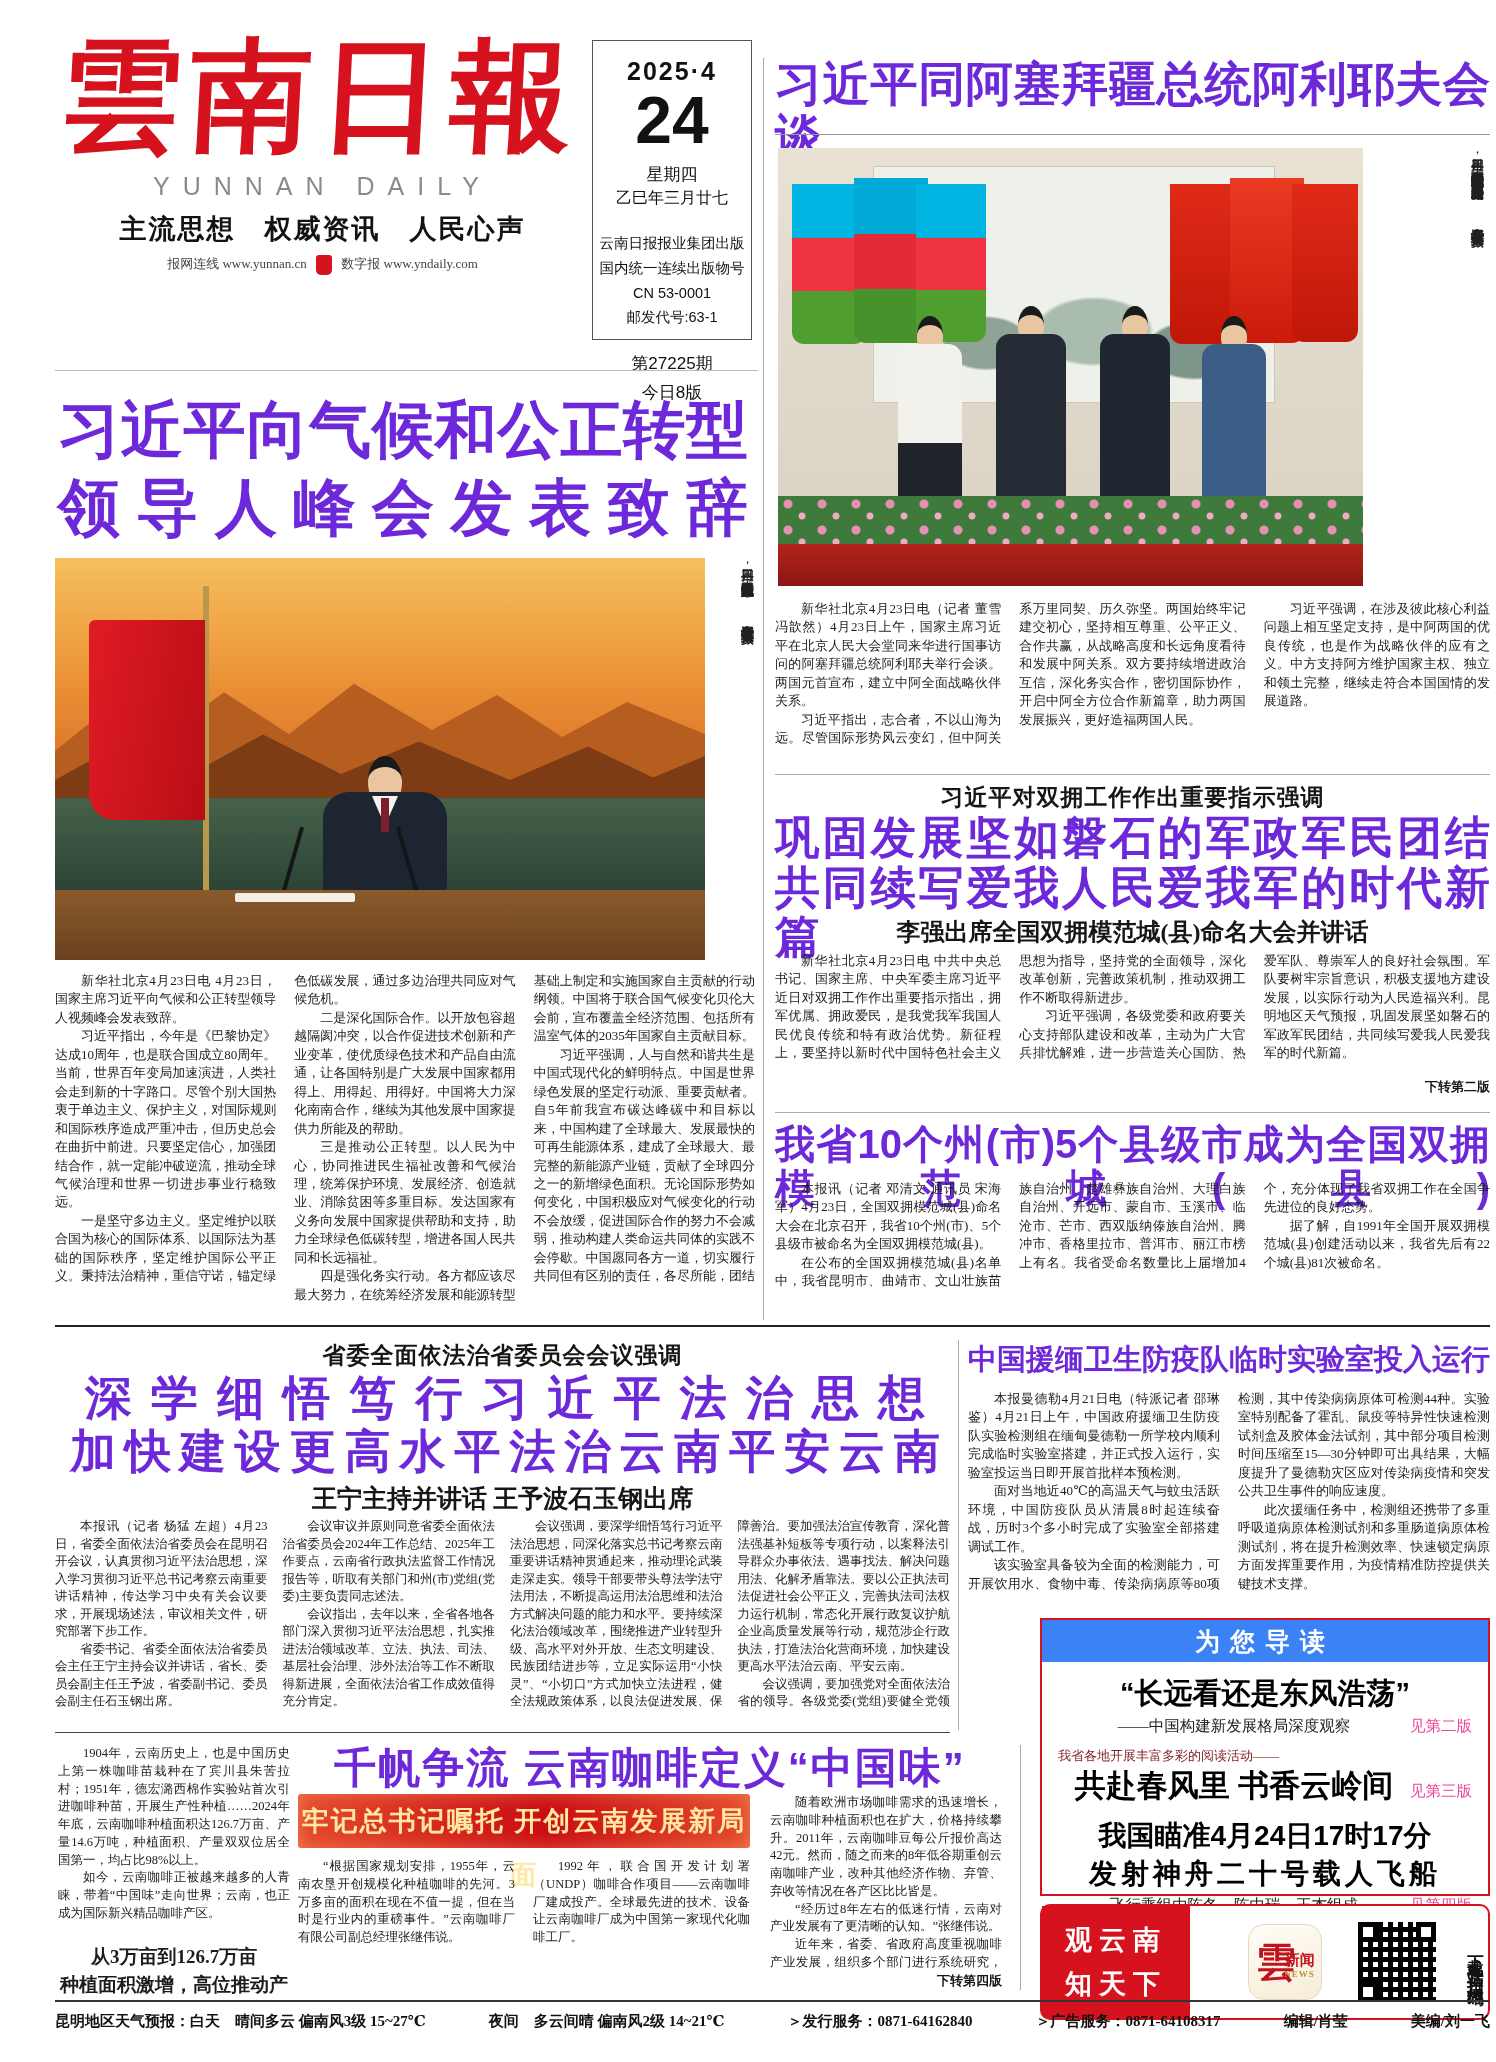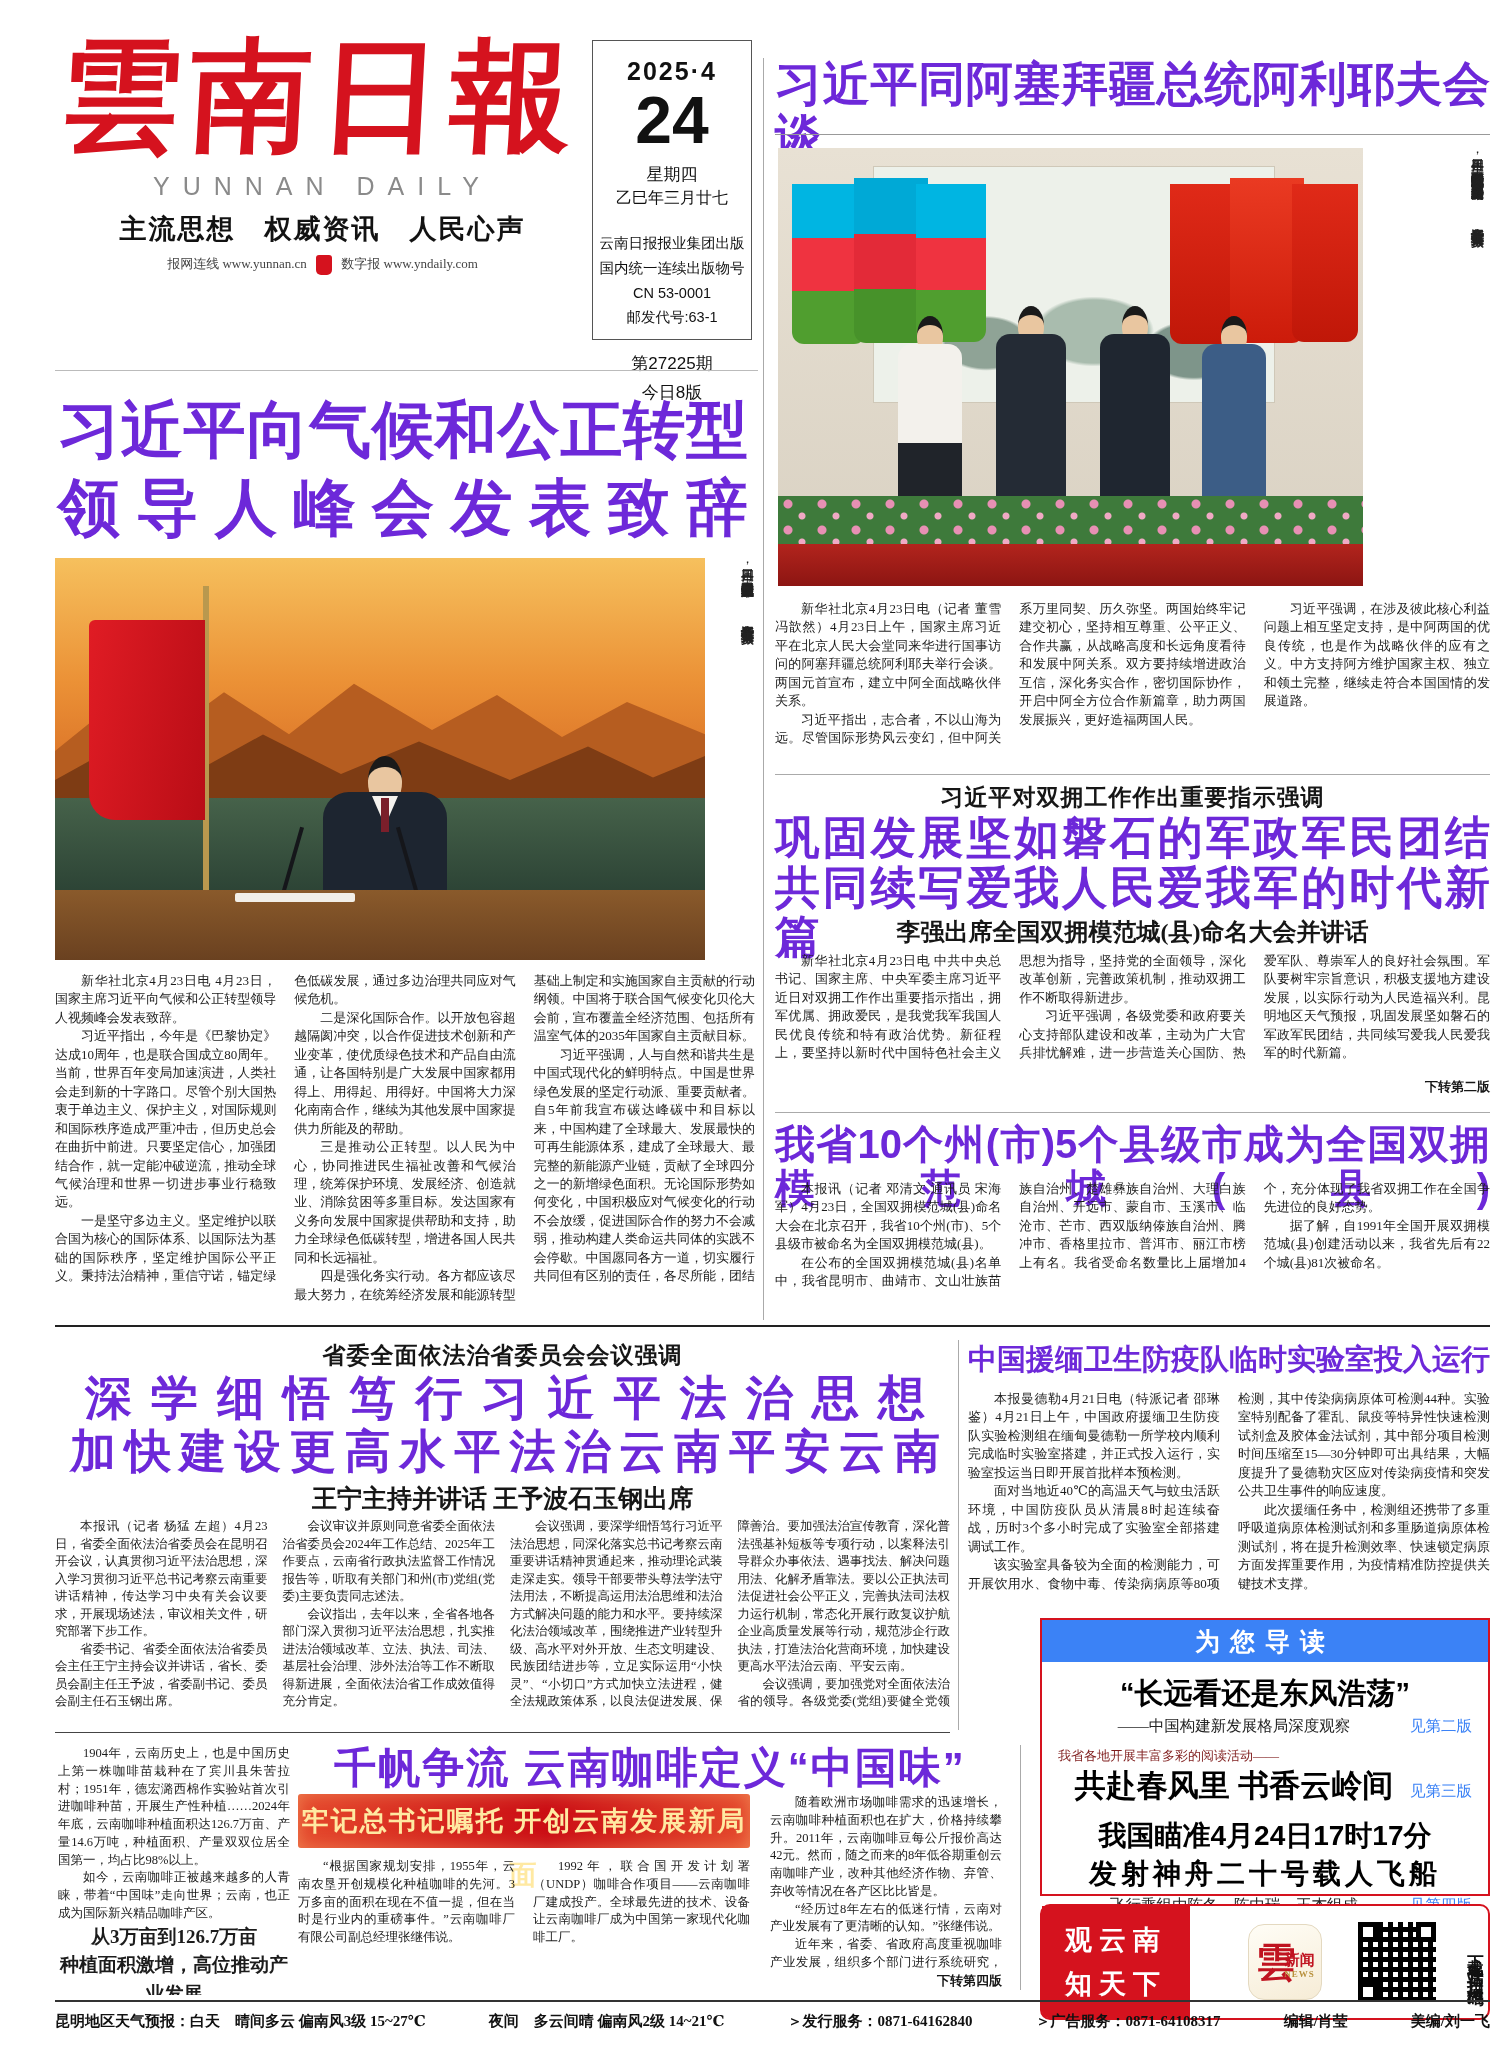--- a/index.html
+++ b/index.html
@@ -41,21 +41,21 @@
   .person{position:absolute;}
   .person .head{position:absolute;left:50%;transform:translateX(-50%);top:0;width:26px;height:30px;border-radius:50% 50% 45% 45%;background:#e9c6a0;border-top:9px solid #1a1a1a;}
   .person .torso{position:absolute;left:0;right:0;top:28px;bottom:0;border-radius:14px 14px 0 0;}
   
   #daodu{border:2px solid #d5121e;background:#fff;box-sizing:border-box;}
   #daodu-header{background:#3b82f6;color:#fff;font-size:25px;font-weight:bold;letter-spacing:10px;
                 text-align:center;line-height:42px;height:42px;font-family:"Liberation Sans","DejaVu Sans",sans-serif;}
   .dd-title{font-weight:900;text-align:center;font-family:"Liberation Sans","DejaVu Sans",sans-serif;color:#000;}
   .dd-row{display:flex;align-items:baseline;padding:0 16px;}
   .dd-sub{flex:1;text-align:center;font-size:15.5px;color:#222;}
-  .dd-page{font-size:15.5px;color:#3b82f6;white-space:nowrap;}
+  .dd-page{font-size:15.5px;color:#ec4899;white-space:nowrap;}
   
   #promo{border:2px solid #d5121e;border-radius:10px;display:flex;align-items:center;box-sizing:border-box;background:#fff;}
   #promo-red{background:#d5121e;color:#fff;font-weight:900;font-size:27px;letter-spacing:7px;
              font-family:"Liberation Sans","DejaVu Sans",sans-serif;width:152px;align-self:stretch;
              display:flex;flex-direction:column;justify-content:center;align-items:center;gap:8px;border-radius:0 0 0 6px;}
   #app-icon{width:74px;height:74px;border-radius:16px;background:linear-gradient(160deg,#fffdf6,#f6ecd6);
             border:1px solid #e4d9c0;position:relative;margin-left:58px;}
   #app-char{position:absolute;left:7px;top:10px;font-size:40px;font-weight:bold;color:#c01320;font-family:"Liberation Serif",serif;}
   #app-label{position:absolute;right:6px;top:26px;font-size:15px;font-weight:bold;color:#c01320;}
   #app-sub{position:absolute;right:6px;top:44px;font-size:9px;letter-spacing:1px;color:#b8913d;font-weight:bold;}
@@ -63,21 +63,21 @@
       repeating-linear-gradient(0deg,#000 0 5px,transparent 5px 10px),
       repeating-linear-gradient(90deg,#000 0 5px,#fff 5px 10px);}
   #qr .f{position:absolute;width:20px;height:20px;background:#fff;border:5px solid #000;box-sizing:border-box;}
   #qr .f1{left:0;top:0;} #qr .f2{right:0;top:0;} #qr .f3{left:0;bottom:0;}
   #scan{writing-mode:vertical-rl;font-size:16.5px;letter-spacing:3px;margin-left:26px;line-height:1.6;color:#111;font-weight:bold;}
   
   #banner{background:linear-gradient(90deg,#e5492c,#cb0d14 55%,#e5492c);color:#ffe9a2;
           font-family:"Liberation Sans","DejaVu Sans",sans-serif;font-weight:900;font-size:27px;
           letter-spacing:2px;text-align:center;line-height:54px;border-radius:3px;
           box-shadow:inset 0 0 18px rgba(255,230,150,.35);}
-  #coffee-sub{font-weight:bold;text-align:center;font-size:19px;line-height:1.5;margin:0 0;}
+  #coffee-sub{font-weight:bold;text-align:center;font-size:19px;line-height:1.5;margin:20px 0;}
   .fineprint{font-size:15px;color:#111;font-weight:bold;}
 </style>
 </head>
 <body>
 
 <div id="page">
 
   <div class="abs" style="left:60px;top:36px;width:525px;">
     <div id="m-title">雲南日報</div>
     <div id="m-eng" class="center" style="margin-top:14px;">YUNNAN DAILY</div>

